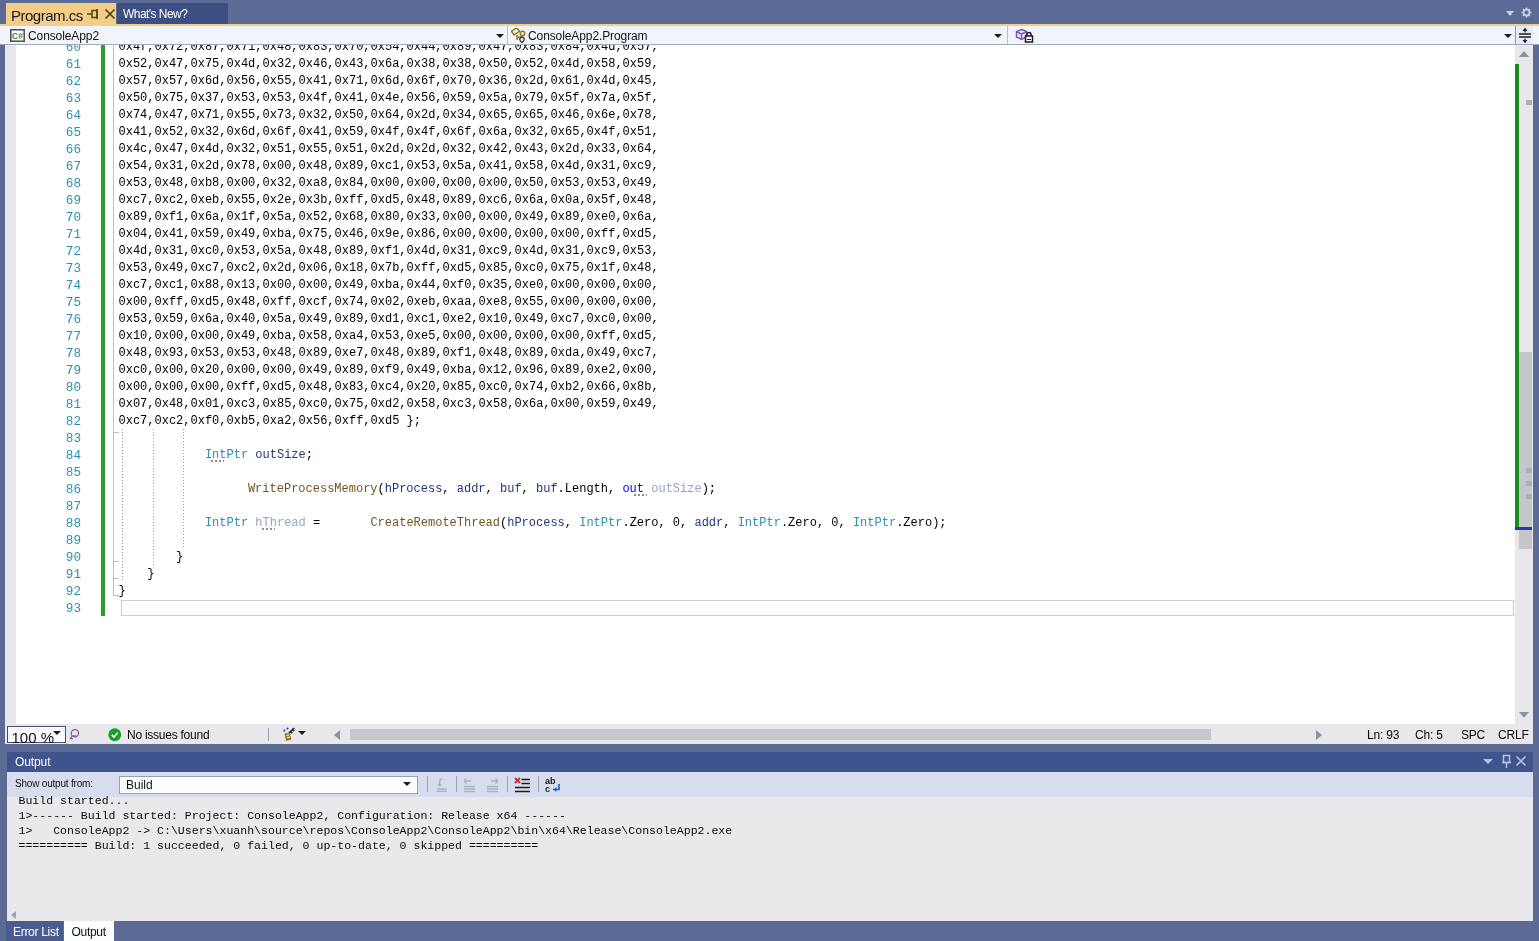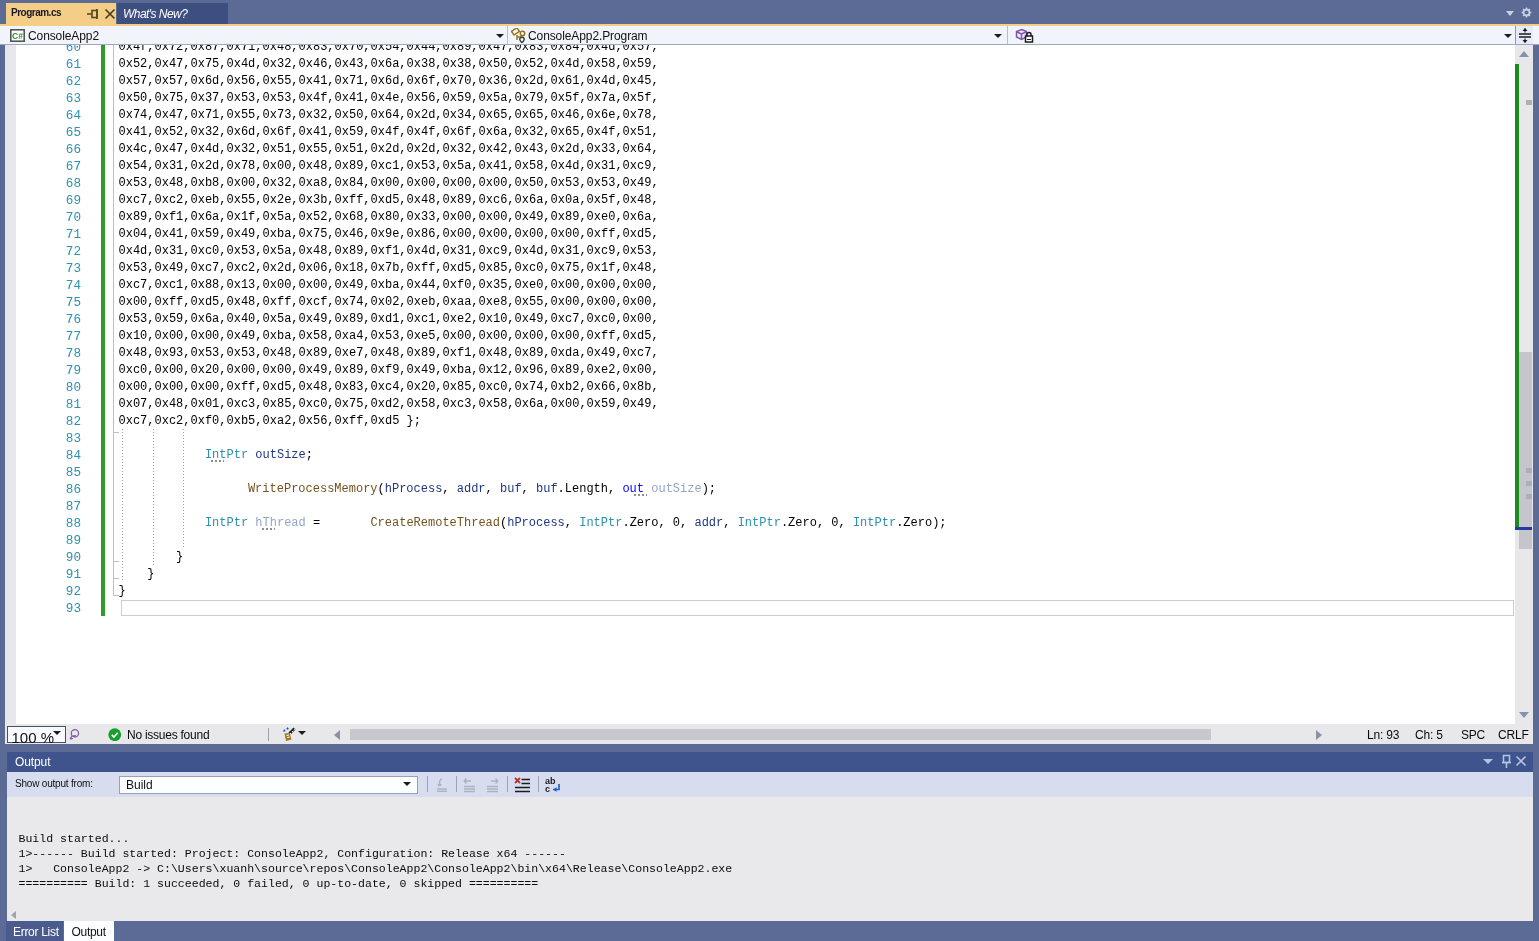--- a/index.html
+++ b/index.html
@@ -2,23 +2,23 @@
 <html><head><meta charset="utf-8">
 <style>
 * { margin:0; padding:0; box-sizing:border-box; }
 html,body { width:1539px; height:941px; overflow:hidden; background:#5C6B96;
   font-family:"Liberation Sans", sans-serif; }
 .abs { position:absolute; }
 #page { position:relative; width:1539px; height:941px; }
 .mono { font-family:"Liberation Mono", monospace; }
 
 #tab1 { z-index:6; left:6px; top:3px; width:110px; height:20.5px; background:#F4CD86; }
-#tab1 span { position:absolute; left:5px; top:3.5px; font-size:10px; font-weight:bold; color:#1a1a24; letter-spacing:-0.5px; }
+#tab1 span { position:absolute; left:5px; top:3.5px; font-size:15px; font-weight:normal; color:#1a1a24; letter-spacing:-0.5px; }
 #tab2 { z-index:6; left:117px; top:3px; width:111px; height:20.5px; background:#3D4F80; }
-#tab2 span { position:absolute; left:6px; top:4px; font-size:12px; color:#FFFFFF; letter-spacing:-0.55px;font-style:italic; }
+#tab2 span { position:absolute; left:6px; top:4px; font-size:12px; color:#FFFFFF; letter-spacing:-0.55px; }
 #goldline { z-index:6; left:0; top:23.5px; width:1539px; height:2.5px; background:#F4CD86; }
 
 #navbar { z-index:5; left:0; top:25px; width:1539px; height:19.5px; background:#F1F5FB; border-top:1px solid #7C8BA8; border-bottom:1.5px solid #9FA8BD; }
 .nsep { z-index:6; top:26px; width:1px; height:17.5px; background:#B8BECF; }
 .ntext { z-index:6; top:29px; font-size:12px; color:#111; letter-spacing:-0.1px; white-space:nowrap; }
 .darr { z-index:6; width:0; height:0; border-left:4px solid transparent; border-right:4px solid transparent; border-top:4.5px solid #1c1c1c; }
 #splitbtn { z-index:6; left:1515px; top:26px; width:17.5px; height:18px; background:#E5EBF8; border-left:1px solid #8B98B8; }
 
 #edwhite { left:16px; top:45px; width:1499px; height:679px; background:#fff; }
 #indmargin { left:5px; top:45px; width:11px; height:679px; background:#E8E8EC; }
@@ -49,21 +49,21 @@
 .larr { width:0; height:0; border-top:5px solid transparent; border-bottom:5px solid transparent; border-right:6px solid #8A92A6; }
 .rarr { width:0; height:0; border-top:5px solid transparent; border-bottom:5px solid transparent; border-left:6px solid #8A92A6; }
 
 #otitle { left:7px; top:752px; width:1526px; height:19.5px; background:#3F548C; }
 #otitle .cap { position:absolute; left:8px; top:2.5px; font-size:12px; color:#FFF; letter-spacing:-0.1px; }
 #otoolbar { left:7px; top:771.5px; width:1526px; height:25px; background:#D7DDEE; }
 #ocombo { left:119px; top:775.5px; width:299px; height:18px; background:#FDFEFF; border:1px solid #98A0B8; }
 #ocombo span { position:absolute; left:6px; top:1.5px; font-size:12px; color:#111; }
 .tsep { top:776px; width:1px; height:16px; background:#9BA3B8; }
 #ocontent { left:7px; top:796.5px; width:1526px; height:124.5px; background:#E9E9EB; }
-#otext { left:18.5px; top:831px; font-size:11.55px; line-height:15px; color:#0a0a0a; white-space:pre; font-family:"Liberation Mono",monospace; }
+#otext { left:18.5px; top:793px; font-size:11.55px; line-height:15px; color:#0a0a0a; white-space:pre; font-family:"Liberation Mono",monospace; }
 #tab-el { left:6px; top:921px; width:57px; height:20px; background:#4C5B8D; }
 #tab-el span { position:absolute; left:7px; top:3.5px; font-size:12px; color:#fff; letter-spacing:-0.3px; }
 #tab-out { left:63.5px; top:921px; width:50px; height:20px; background:#FCFDFF; }
 #tab-out span { position:absolute; left:8px; top:3.5px; font-size:12px; color:#111; letter-spacing:-0.3px; }
 </style></head>
 <body>
 <div id="page">
 
   <div class="abs" id="tab1">
       <span>Program.cs</span>

